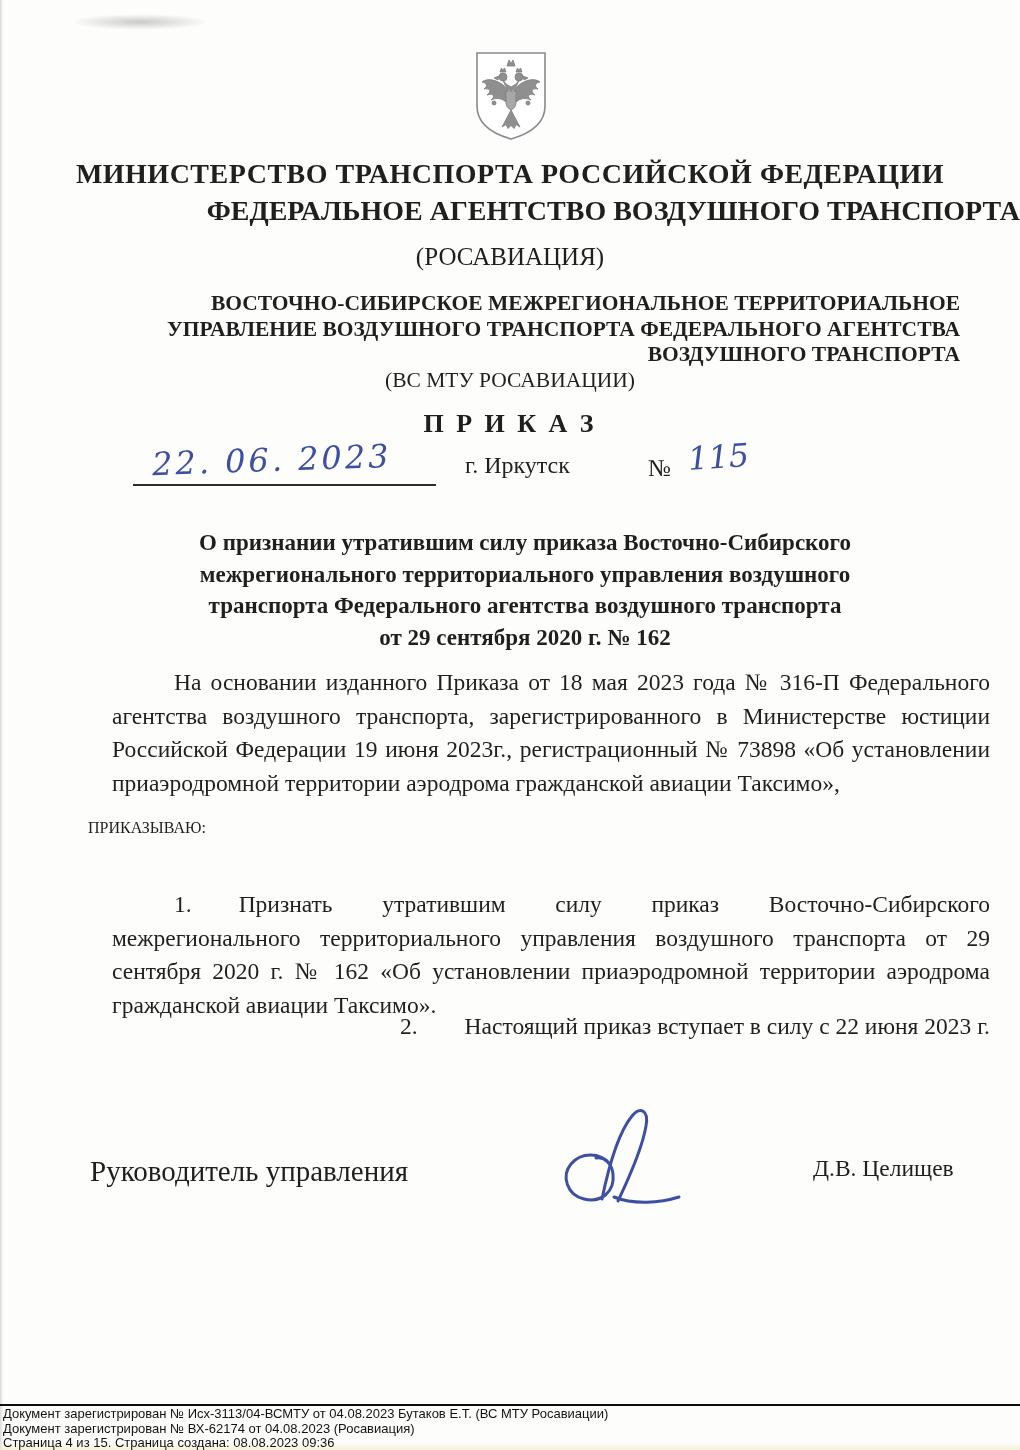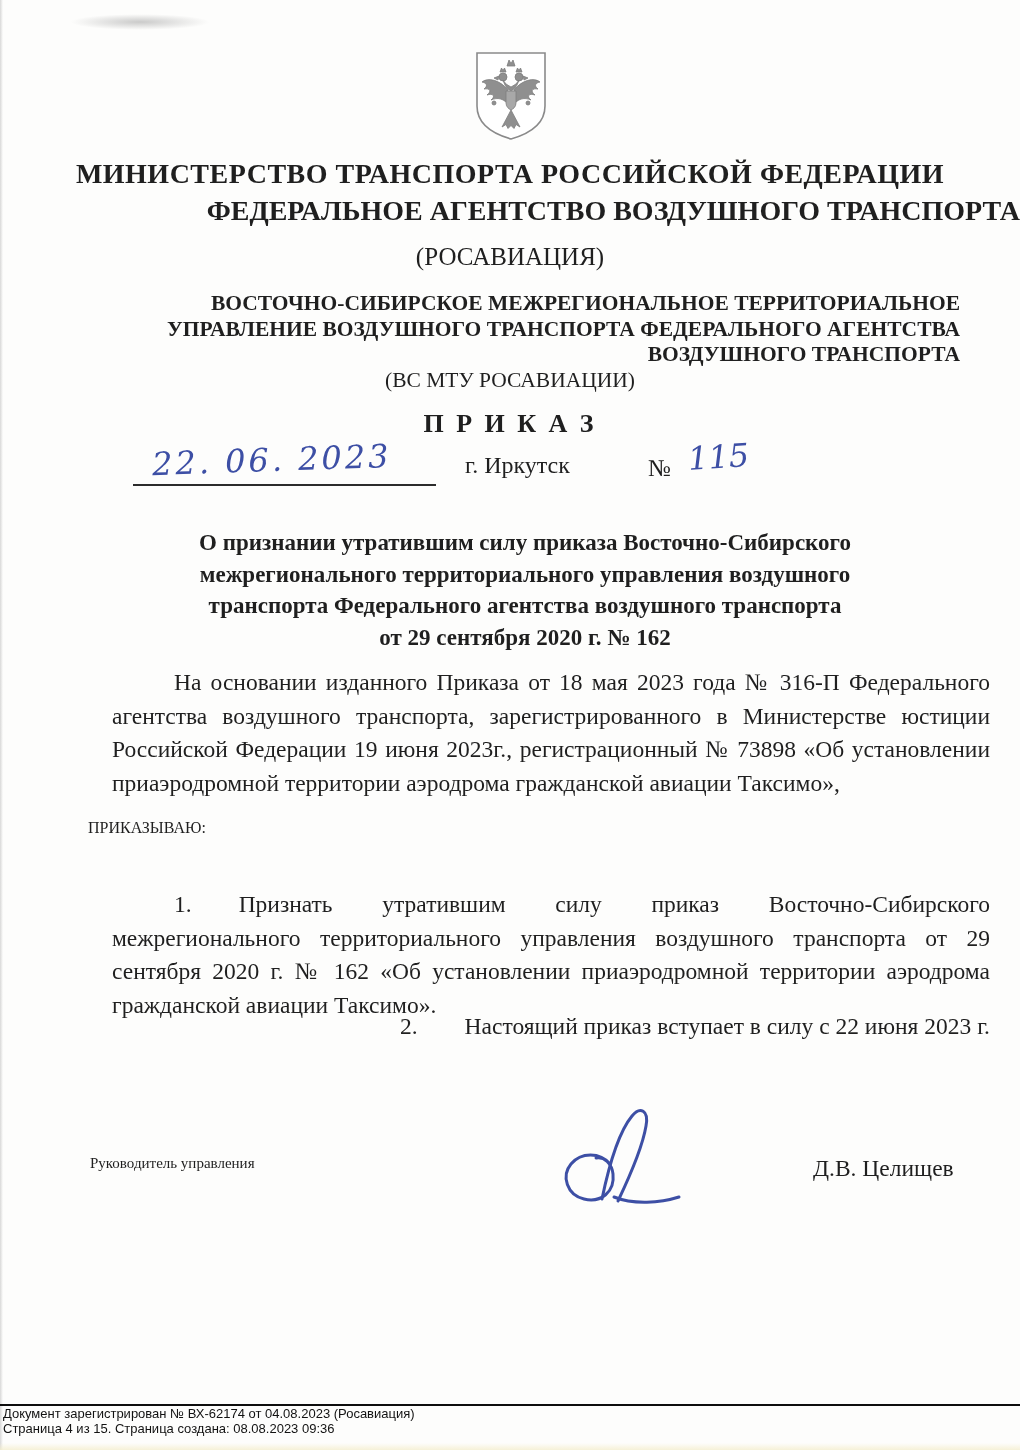--- a/index.html
+++ b/index.html
@@ -40,21 +40,21 @@
   .title { top:527px; left:60px; width:930px; text-align:center;
            font-weight:bold; font-size:23px; line-height:31.5px; white-space:pre-line; }
 
   .bodytext { left:88px; width:878px; font-size:23.5px; line-height:33.5px;
               text-align:justify; text-indent:62px;margin-left:24px; }
   .preamble { top:666px; }
   .command  { top:819px; left:88px; font-size:16px; }
   .item1 { top:888px; }
   .item2 { top:1010px; text-align:right; }
 
-  .sig-role { top:1155px; left:90px;  font-size:15px; }
+  .sig-role { top:1155px; left:90px;  font-size:29px; }
   .sig-name { top:1155px; left:813px; font-size:23.5px; }
   .signature-svg { left:548px; top:1106px; width:162px; height:118px; }
 
   .footer-rule { top:1404px; left:0; width:1020px; border-top:2px solid #0d0d0d; }
   .footer { top:1407px; left:3px; width:1000px;
             font-family:"Liberation Sans", sans-serif; font-size:13px; line-height:14.5px; color:#121212; }
 </style>
 </head>
 <body>
 
@@ -118,17 +118,18 @@
         <path d="M62,58 C52,46 33,46 23,58 C13,70 19,89 36,93 C53,97 67,86 65,68 C64,58 56,50 48,52"></path>
         <path d="M54,93 C60,64 70,27 84,10 C92,0 101,4 98,20 C94,44 80,74 70,95"></path>
         <path d="M66,91 C86,99 112,97 131,91"></path>
       </g>
     </svg>
   </div>
   <div class="abs sig-name">Д.В. Целищев</div>
 
   <div class="abs footer-rule"></div>
   <div class="abs footer">
+    <div>Документ зарегистрирован № Исх-3113/04-ВСМТУ от 04.08.2023 Бутаков Е.Т. (ВС МТУ Росавиации)</div>
     <div>Документ зарегистрирован № ВХ-62174 от 04.08.2023  (Росавиация)</div>
     <div>Страница 4 из 15. Страница создана: 08.08.2023 09:36</div>
   </div>
 
 </div>
 
 </body></html>

